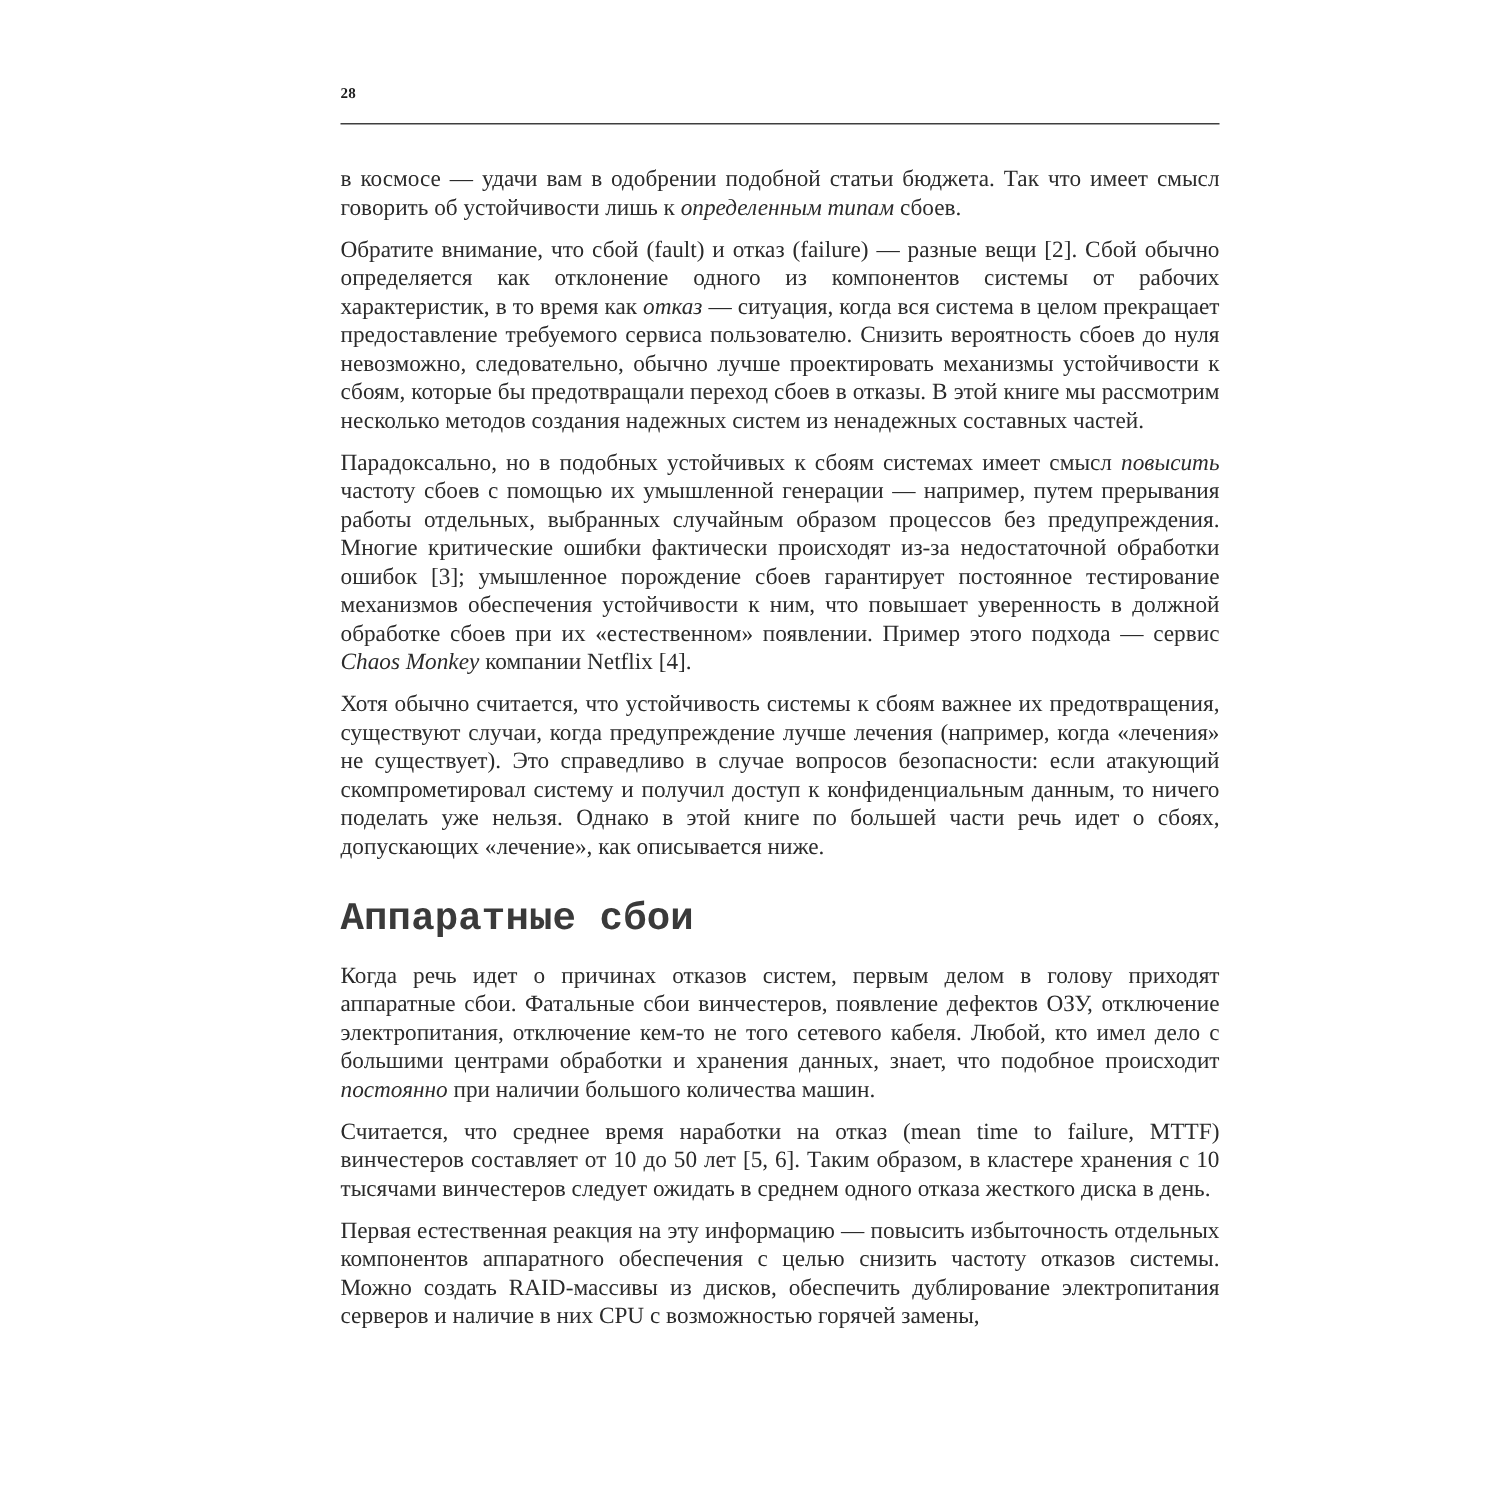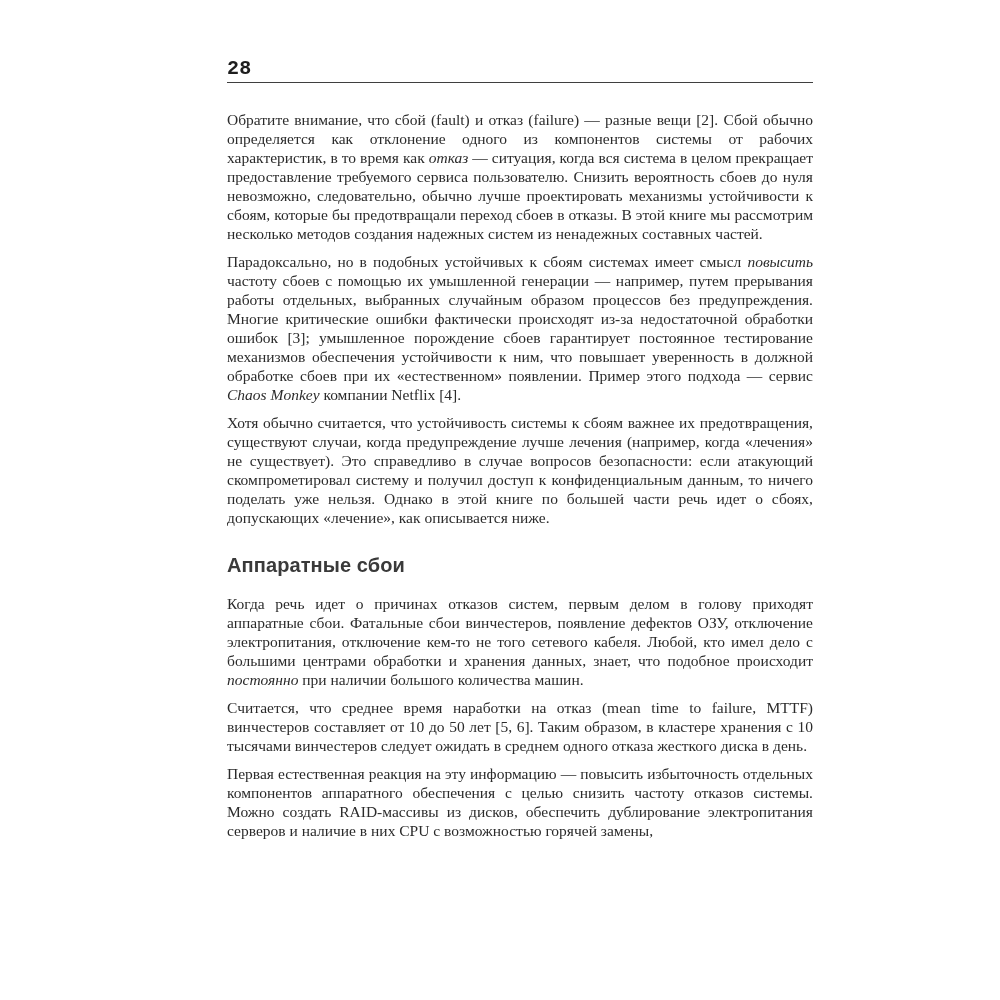--- a/index.html
+++ b/index.html
@@ -18,22 +18,22 @@
     height: 1000px;
     background: #ffffff;
     overflow: hidden;
   }
   .running-head {
     position: absolute;
     left: 227px;
     top: 57px;
     width: 586px;
     height: 20px;
-    font-family: Liberation Mono, monospace;
-    font-size: 20px;
+    font-family: Liberation Serif, serif;
+    font-size: 10px;
     color: #1e1e1e;
   }
   .pagenum {
     position: absolute;
     left: 0;
     top: 0;
     font-weight: 700;
     letter-spacing: 0.2px;
   }
   .chapter {
@@ -59,23 +59,23 @@
     font-size: 15.5px;
     line-height: 19px;
     text-align: justify;
     hyphens: auto;
     -webkit-hyphens: auto;
   }
   .content p {
     margin: 0 0 9px 0;
   }
   .content h2 {
-    font-family: Liberation Sans, sans-serif;
+    font-family: Liberation Mono, monospace;
     font-weight: 600;
-    font-size: 20px;
+    font-size: 26px;
     line-height: 30px;
     color: #3a3a3a;
     margin: 23px 0 14px 0;
     text-align: left;
     letter-spacing: 0.1px;
     hyphens: none;
   }
   .it {
     font-style: italic;
   }
@@ -85,20 +85,21 @@
 
 <div class="page">
 
   <header class="running-head">
     <span class="pagenum">28</span>
   </header>
 
   <div class="rule"></div>
 
   <main class="content">
+    <p><span>в космосе — удачи вам в одобрении подобной статьи бюджета. Так что имеет смысл говорить об устойчивости лишь к </span><span class="it">определенным типам</span><span> сбоев.</span></p>
 
     <p><span>Обратите внимание, что сбой (fault) и отказ (failure) — разные вещи [2]. Сбой обычно определяется как отклонение одного из компонентов системы от рабочих характеристик, в то время как </span><span class="it">отказ</span><span> — ситуация, когда вся система в целом прекращает предоставление требуемого сервиса пользователю. Снизить вероятность сбоев до нуля невозможно, следовательно, обычно лучше проектировать механизмы устойчивости к сбоям, которые бы предотвращали переход сбоев в отказы. В этой книге мы рассмотрим несколько методов создания надежных систем из ненадежных составных частей.</span></p>
 
     <p><span>Парадоксально, но в подобных устойчивых к сбоям системах имеет смысл </span><span class="it">повысить</span><span> частоту сбоев с помощью их умышленной генерации — например, путем прерывания работы отдельных, выбранных случайным образом процессов без предупреждения. Многие критические ошибки фактически происходят из-за недостаточной обработки ошибок [3]; умышленное порождение сбоев гарантирует постоянное тестирование механизмов обеспечения устойчивости к ним, что повышает уверенность в должной обработке сбоев при их «естественном» появлении. Пример этого подхода — сервис </span><span class="it">Chaos Monkey</span><span> компании Netflix [4].</span></p>
 
     <p><span>Хотя обычно считается, что устойчивость системы к сбоям важнее их предотвращения, существуют случаи, когда предупреждение лучше лечения (например, когда «лечения» не существует). Это справедливо в случае вопросов безопасности: если атакующий скомпрометировал систему и получил доступ к конфиденциальным данным, то ничего поделать уже нельзя. Однако в этой книге по большей части речь идет о сбоях, допускающих «лечение», как описывается ниже.</span></p>
 
     <h2>Аппаратные сбои</h2>
 
     <p><span>Когда речь идет о причинах отказов систем, первым делом в голову приходят аппаратные сбои. Фатальные сбои винчестеров, появление дефектов ОЗУ, отключение электропитания, отключение кем-то не того сетевого кабеля. Любой, кто имел дело с большими центрами обработки и хранения данных, знает, что подобное происходит </span><span class="it">постоянно</span><span> при наличии большого количества машин.</span></p>

